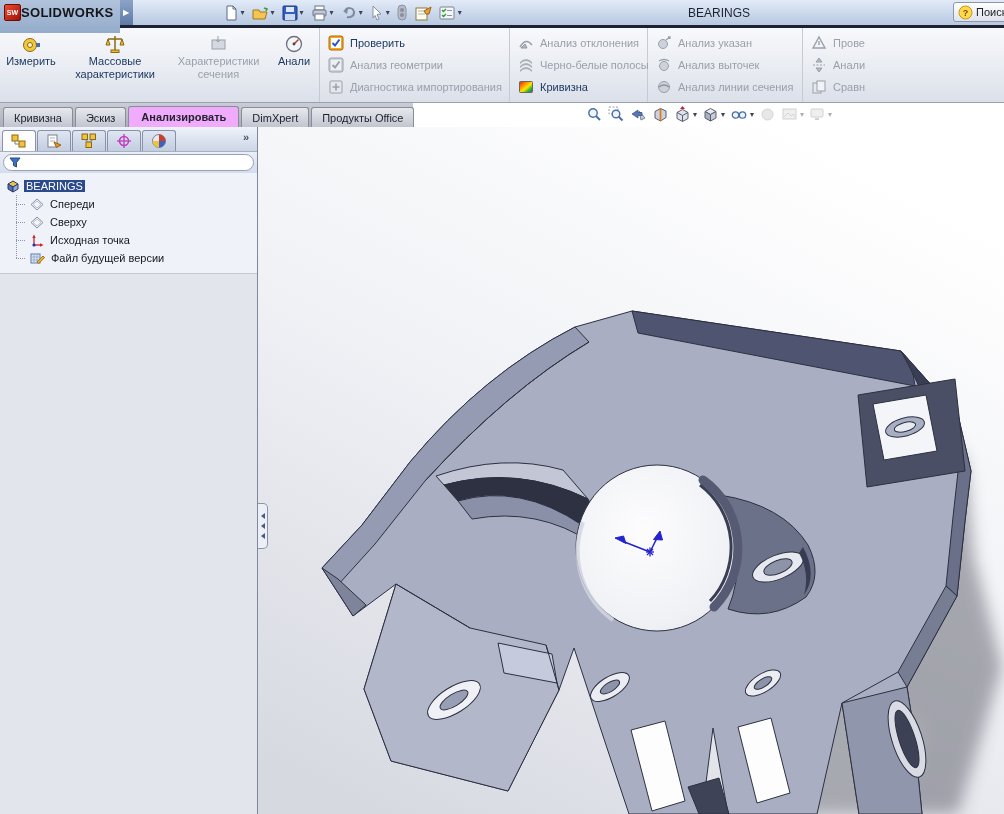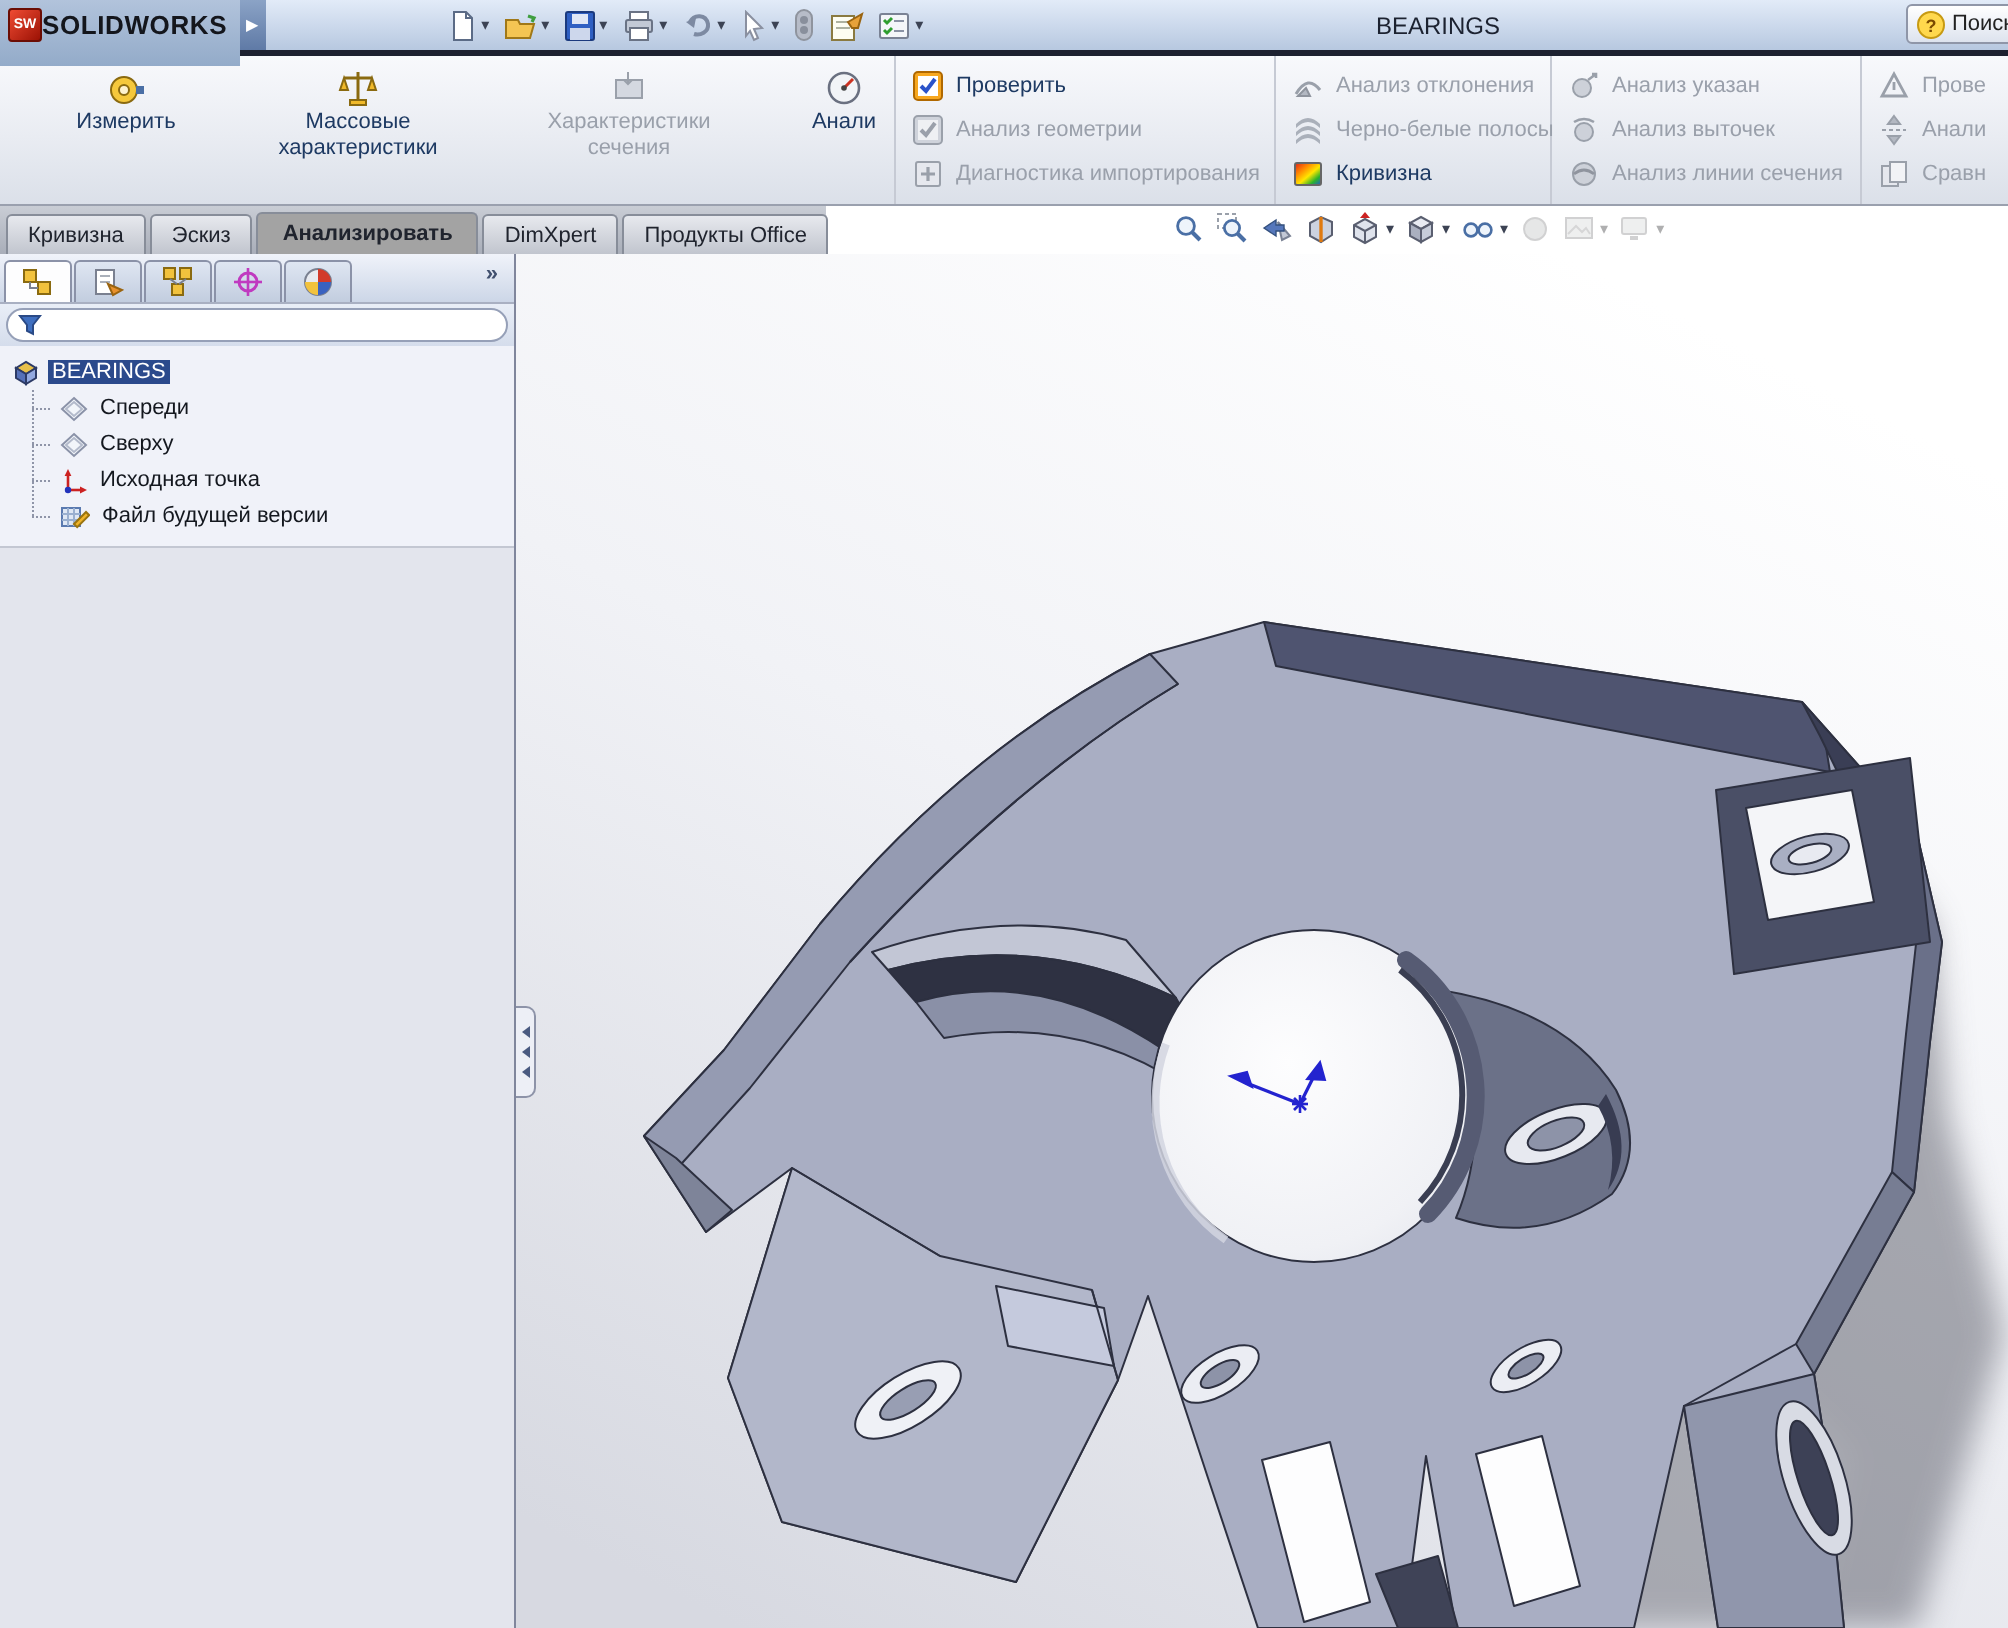--- a/index.html
+++ b/index.html
@@ -16,35 +16,35 @@
   .tb-btn{display:flex;align-items:center;height:21px;padding:0 2px;border-radius:2px;}
   .caret::after{content:"▾";font-size:8px;color:#3c4354;margin-left:2px;}
   .doc-title{position:absolute;left:688px;top:6px;font-size:12px;color:#1c2230;}
   .search-btn{position:absolute;left:953px;top:2px;width:62px;height:20px;border:1px solid #8f96a8;border-radius:3px;background:linear-gradient(#ffffff,#dde3ee);display:flex;align-items:center;gap:3px;padding:0 4px;font-size:11px;color:#222;}
   .title-underline{height:3px;background:#1d2130;}
 
   
   .ribbon{height:75px;background:linear-gradient(#f8f9fc,#e9ecf2 55%,#dbe0e9);border-bottom:1px solid #9aa0ae;display:flex;}
   .rgroup{border-right:1px solid #c6cad4;display:flex;flex-shrink:0;}
   .rg-study{width:100px;flex-direction:column;align-items:center;justify-content:flex-start;padding-top:4px;text-align:center;font-size:11px;color:#9aa0ab;line-height:1.15;}
-  .bigbtn{display:flex;flex-direction:column;align-items:center;justify-content:flex-start;padding:5px 2px 0;font-size:11px;text-align:center;color:#1e3a63;line-height:1.15;margin-left:32px;}
+  .bigbtn{display:flex;flex-direction:column;align-items:center;justify-content:flex-start;padding:5px 2px 0;font-size:11px;text-align:center;color:#1e3a63;line-height:1.15;}
   .bigbtn .bicon{height:22px;display:flex;align-items:center;}
   .bigbtn.disabled{color:#9aa0ab;}
   .checkcol{display:flex;flex-direction:column;padding:7px 8px 0 8px;gap:6px;}
   .checkrow{display:flex;align-items:center;gap:6px;font-size:11px;color:#1e3a63;height:16px;white-space:nowrap;}
   .checkrow.disabled{color:#9aa0ab;}
   .w60{width:62px}.w105{width:106px}.w100{width:101px}.w48{width:50px}.w64{width:66px}
   .g3{width:190px}.g4{width:138px}.g5{width:155px}.g6{width:60px}
 
   
   .tabrow{height:24px;position:relative;background:#fff;}
   .tabstrip-bg{position:absolute;left:0;top:0;width:413px;height:24px;background:linear-gradient(#c9cdd5,#a9aeb9);}
   .tabs{position:absolute;left:0;top:0;height:24px;display:flex;align-items:flex-end;padding-left:2px;}
   .tab{position:relative;margin:0 1px;padding:4px 10px 3px;font-size:11px;color:#20242e;background:linear-gradient(#e7e9ee,#c1c5ce);border:1px solid #878d99;border-bottom:none;border-radius:3px 3px 0 0;white-space:nowrap;}
-  .tab.active{background:#a3a3a3;font-weight:bold;padding:4px 12px 4px;}
+  .tab.active{background:#f0abfc;font-weight:bold;padding:4px 12px 4px;}
   .hud{position:absolute;left:586px;top:3px;display:flex;align-items:center;gap:5px;}
   .hud-btn{display:flex;align-items:center;}
   .hud-btn.disabled{opacity:.42;filter:grayscale(.9);}
 
   
   .content{display:flex;height:687px;}
   .panel{width:258px;border-right:1px solid #80869c;display:flex;flex-direction:column;background:#eef1f8;flex-shrink:0;}
   .ptabs{height:25px;display:flex;align-items:flex-end;background:linear-gradient(#f0f3fa,#ccd6e7);padding-left:2px;position:relative;border-bottom:1px solid #a9b0c2;}
   .ptab{width:34px;height:21px;border:1px solid #8b92a8;border-bottom:none;border-radius:3px 3px 0 0;margin-right:1px;display:flex;align-items:center;justify-content:center;background:linear-gradient(#dfe6f2,#c2cddf);}
   .ptab.active{background:#fdfdfe;}

